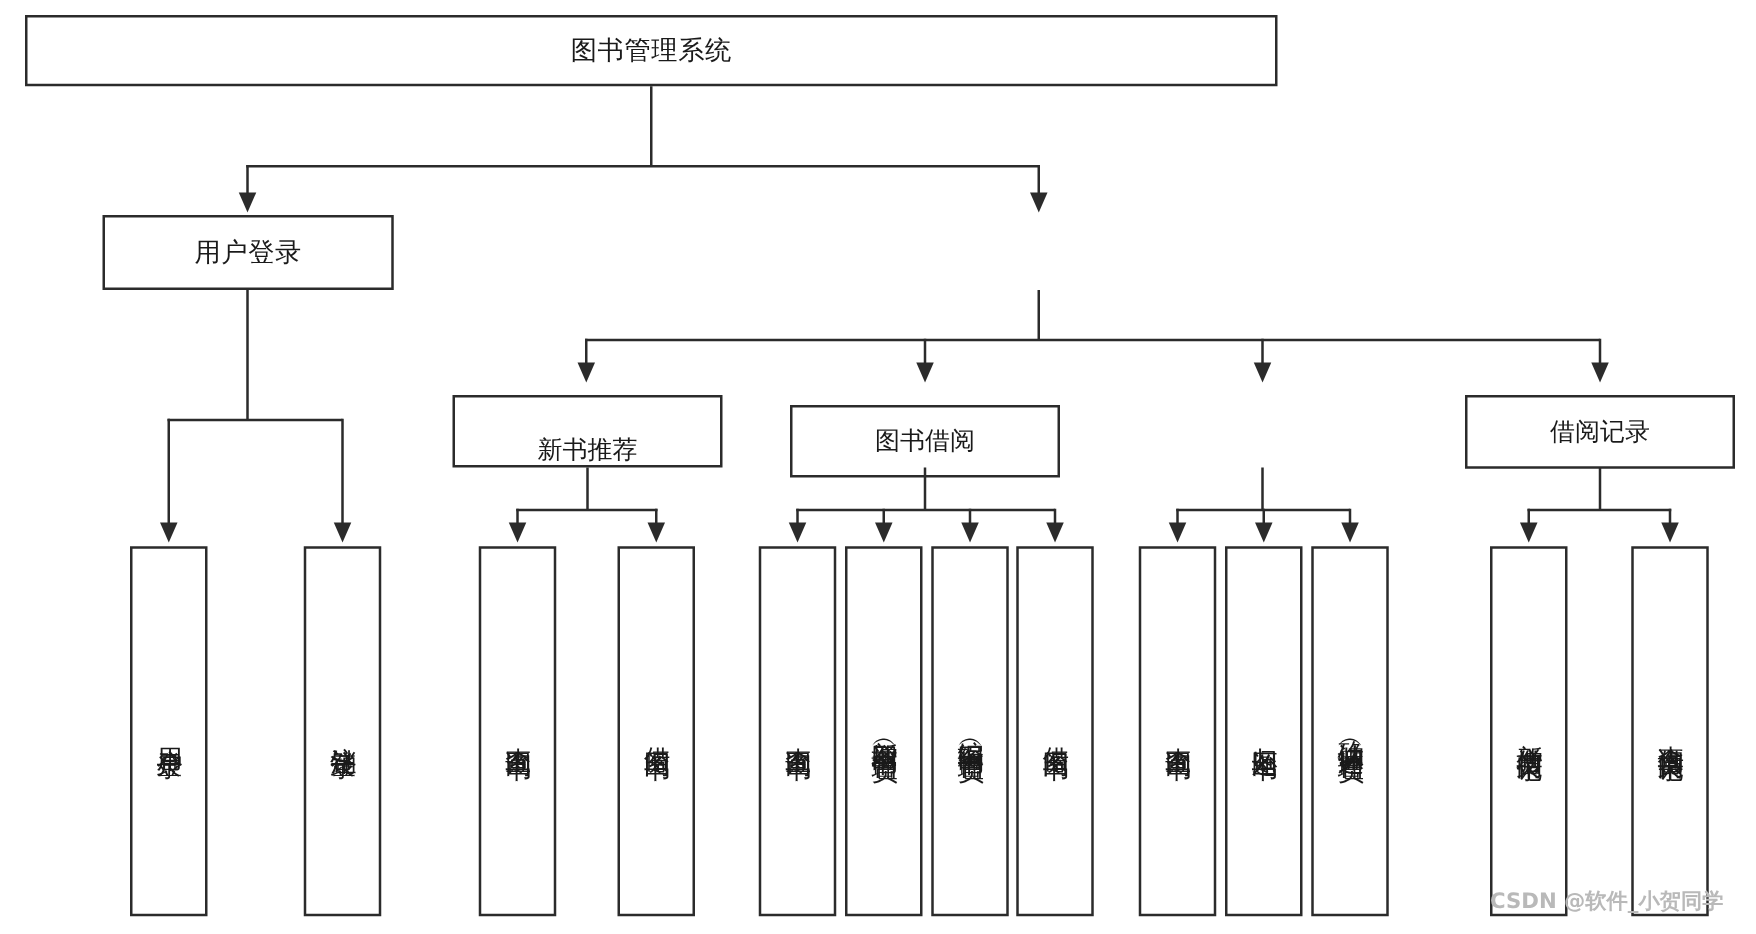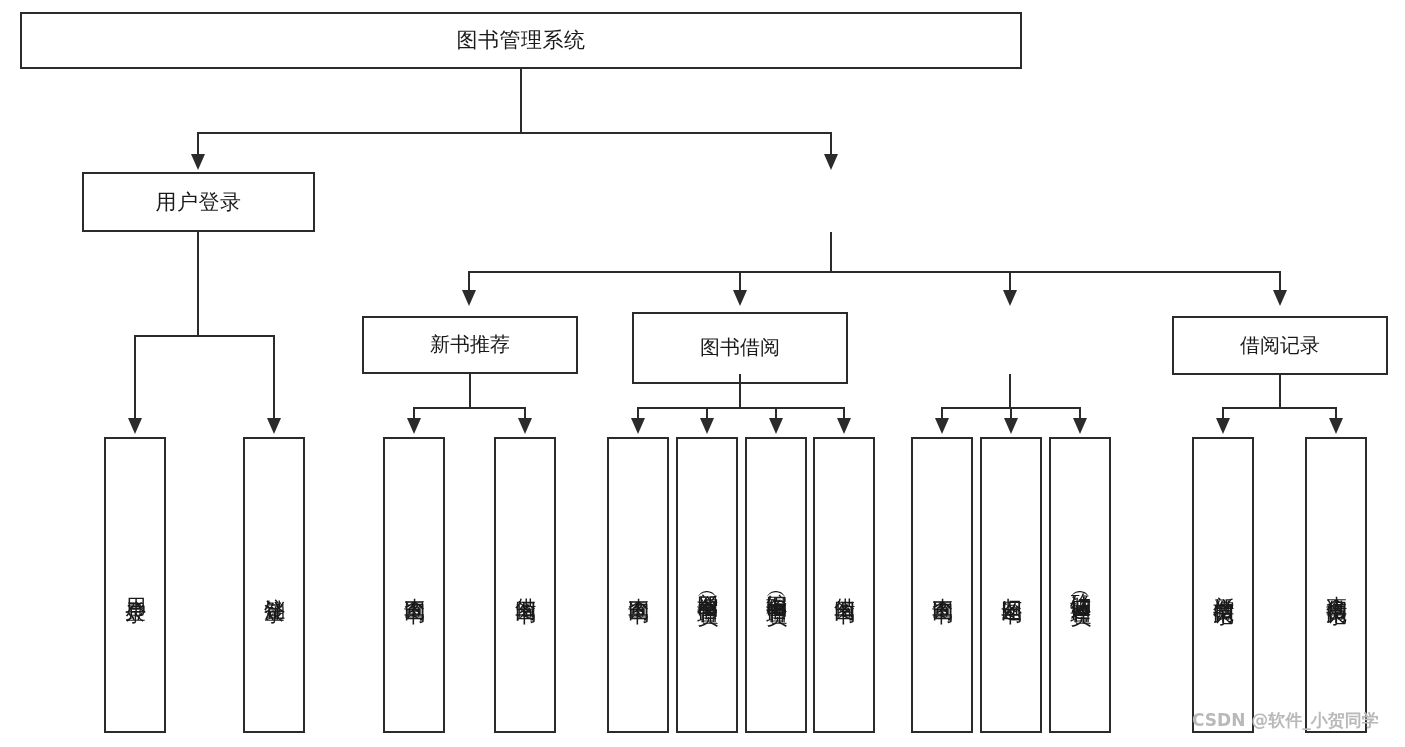--- a/index.html
+++ b/index.html
@@ -122,24 +122,24 @@
   <div class="hline" style="left:468px; top:271px; width:812px;"></div>
   <div class="vline" style="left:468px; top:271px; height:20px;"></div>
   <div class="arrow" style="left:462px; top:290px;"></div>
   <div class="vline" style="left:739px; top:271px; height:20px;"></div>
   <div class="arrow" style="left:733px; top:290px;"></div>
   <div class="vline" style="left:1009px; top:271px; height:20px;"></div>
   <div class="arrow" style="left:1003px; top:290px;"></div>
   <div class="vline" style="left:1279px; top:271px; height:20px;"></div>
   <div class="arrow" style="left:1273px; top:290px;"></div>
 
-  <div class="node lvl3" style="left:362px; top:316px; width:216px; height:58px;">
+  <div class="node lvl3" style="left:362px; top:316px; width:216px; height:58px;align-items:flex-end;">
     <span class="label">新书推荐</span>
   </div>
-  <div class="node lvl3" style="left:632px; top:312px; width:216px; height:72px;">
+  <div class="node lvl3" style="left:632px; top:324px; width:216px; height:58px;">
     <span class="label">图书借阅</span>
   </div>
   <div class="node lvl3" style="left:1172px; top:316px; width:216px; height:59px;">
     <span class="label">借阅记录</span>
   </div>
 
   <div class="vline" style="left:469px; top:374px; height:34px;"></div>
   <div class="hline" style="left:413px; top:407px; width:113px;"></div>
   <div class="vline" style="left:413px; top:407px; height:12px;"></div>
   <div class="arrow" style="left:407px; top:418px;"></div>

